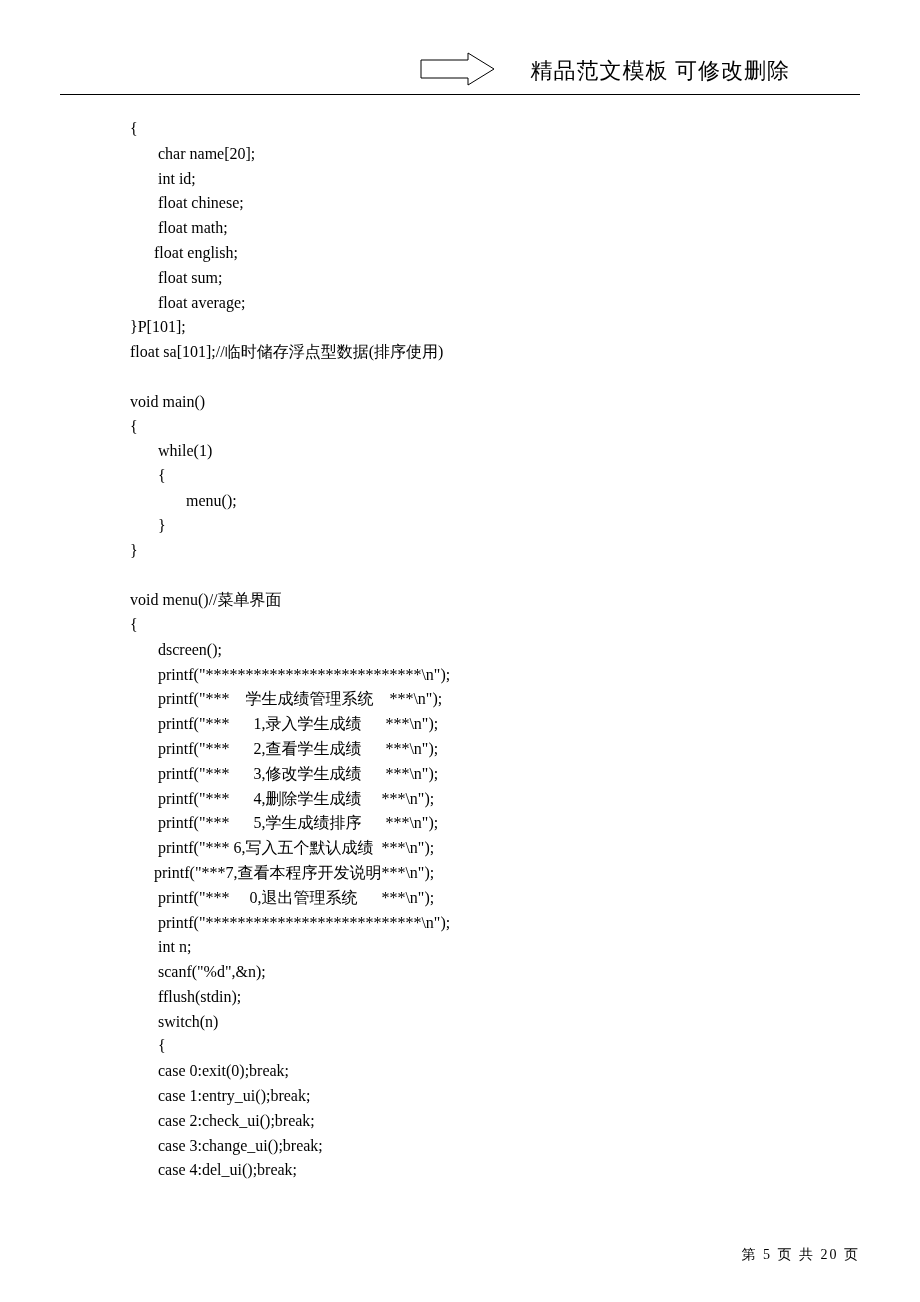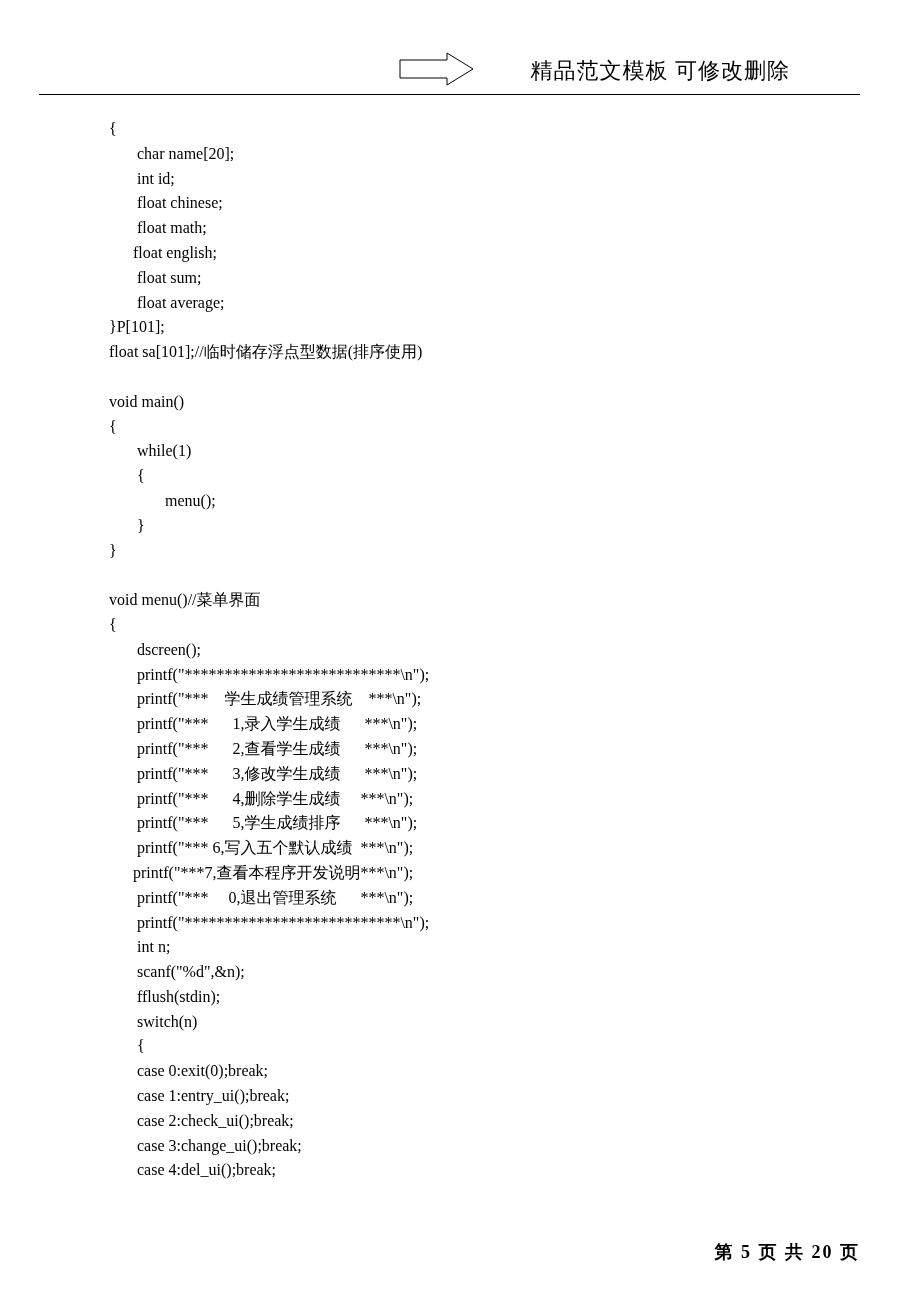--- a/index.html
+++ b/index.html
@@ -5,21 +5,21 @@
   body {
     margin: 0;
     padding: 0;
     background: #fff;
     font-family: "Times New Roman", "SimSun", serif;
     width: 920px;
   }
   .page {
     width: 920px;
     min-height: 1302px;
-    padding: 50px 60px 40px 39px;
+    padding: 50px 60px 40px 60px;
     box-sizing: border-box;
     position: relative;
     color: #000;
   }
   .header {
     position: relative;
     height: 44px;
     border-bottom: 1px solid #000;
     margin-bottom: 22px;
   }
@@ -42,24 +42,23 @@
     padding-right: 40px;
     font-size: 16px;
     line-height: 24.8px;
     white-space: pre;
     font-family: "Times New Roman", "SimSun", serif;
   }
   .footer {
     position: absolute;
     bottom: 38px;
     right: 60px;
-    font-size: 18px;
+    font-size: 14px;
     font-family: "SimSun", serif;
     letter-spacing: 2px;
-    font-weight: bold;
   }
 </style>
 </head>
 <body>
 
 <div class="page">
   <div class="header">
     <div class="arrow">
       <svg width="75" height="34" viewBox="0 0 75 34">
         <path d="M 1 8 L 48 8 L 48 1 L 74 17 L 48 33 L 48 26 L 1 26 Z" fill="none" stroke="#000" stroke-width="1"></path>

